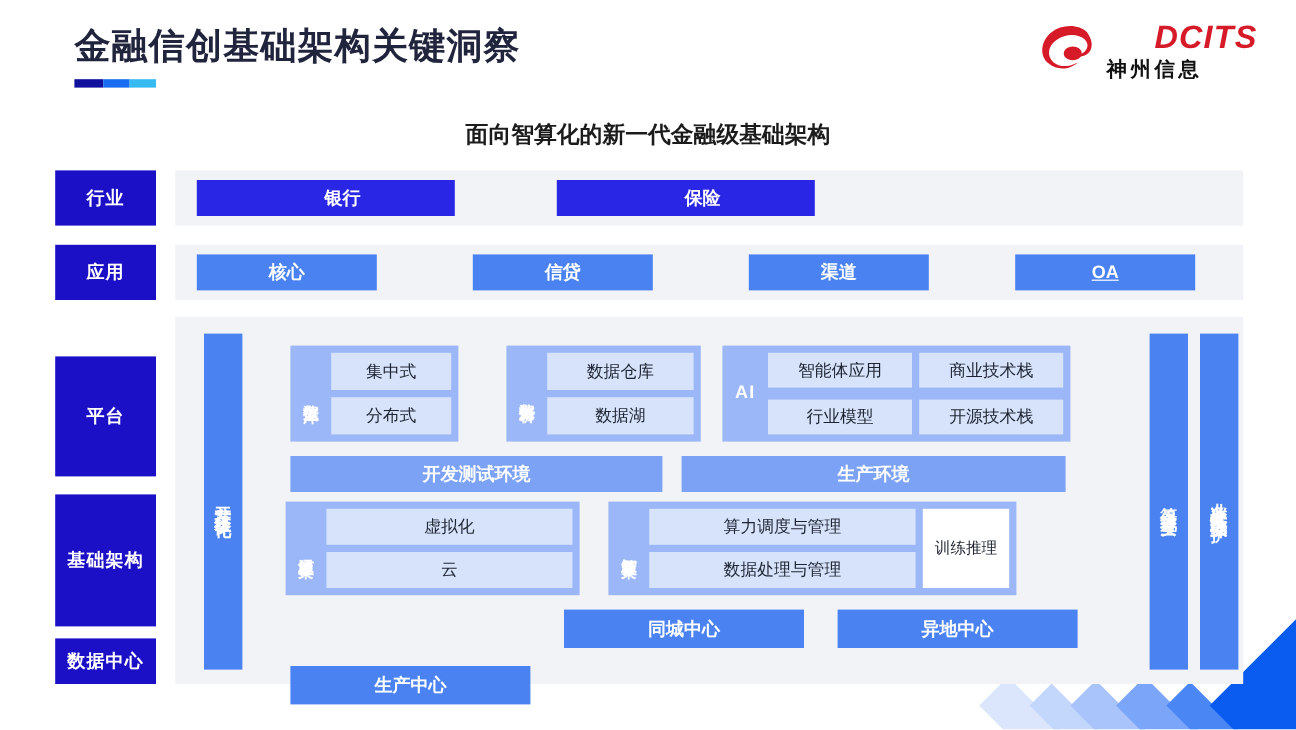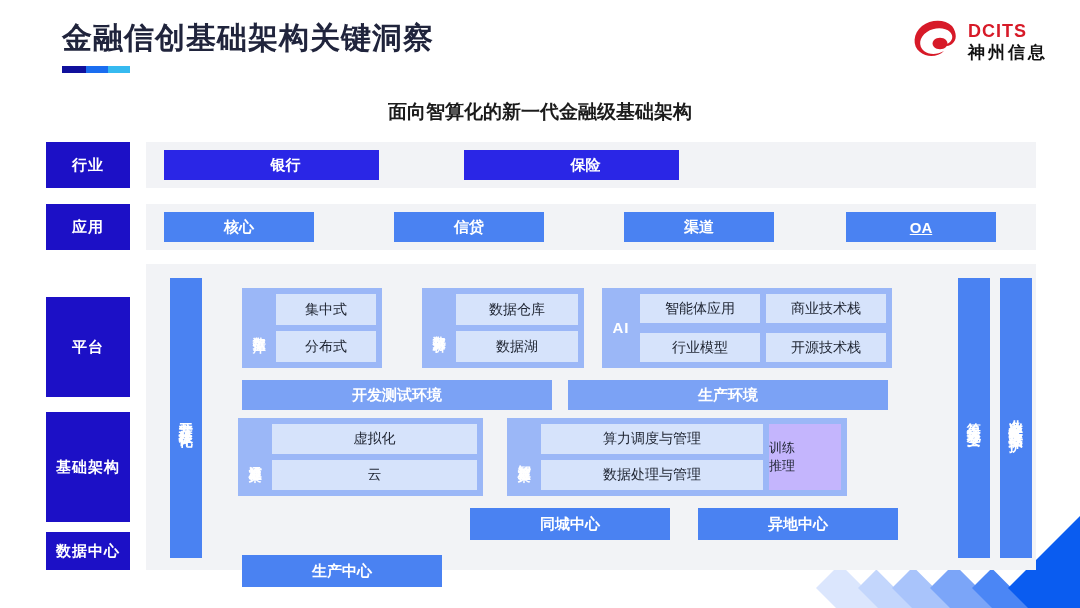--- a/index.html
+++ b/index.html
@@ -47,22 +47,22 @@
   .title-rule { position: absolute; left: 62px; top: 66px; display: flex; }
   .title-rule i { display:block; height: 7px; }
   .rule-a { width: 24px; background: #10109c; }
   .rule-b { width: 22px; background: #1a6df0; }
   .rule-c { width: 22px; background: #36baf0; }
 
   .logo { position: absolute; right: 32px; top: 18px; display: flex; align-items: center; gap: 8px; }
   .logo-mark { width: 48px; height: 46px; }
   .logo-text { display: flex; flex-direction: column; line-height: 1; }
   .logo-en {
-    font-size: 18px; font-weight: 800; color: #d71a28;
-    letter-spacing: 1px;
+    font-size: 27px; font-weight: 800; color: #d71a28;
+    font-style: italic; letter-spacing: 1px; margin-left: 40px;
   }
   .logo-cn { font-size: 17px; font-weight: 700; color: #111; letter-spacing: 3px; margin-top: 4px; }
 
   .subtitle {
     position: absolute; left: 0; top: 99px; width: 1080px;
     text-align: center; font-size: 19px; font-weight: 700; color: #1b1b1b;
   }
 
   
   .diagram { position: absolute; left: 46px; top: 140px; width: 990px; height: 430px; }
@@ -138,22 +138,22 @@
 
   .grp-db   { left: 196px; top: 148px; width: 140px; height: 80px; }
   .grp-da   { left: 376px; top: 148px; width: 162px; height: 80px; }
   .grp-ai   { left: 556px; top: 148px; width: 290px; height: 80px; }
   .grp-tong { left: 192px; top: 278px; width: 245px; height: 78px; }
   .grp-zhi  { left: 461px; top: 278px; width: 340px; height: 78px; }
 
   .grp-ai .group-label { writing-mode: horizontal-tb; width: 26px; flex: 0 0 26px; font-size: 15px; }
 
   .train-box {
-    background: #c4b5fd; color: #1d2330; font-size: 13px; line-height: 1.35;
-    display: flex; flex-direction: column; align-items: flex-start; justify-content: center;
+    background: #ffffff; color: #1d2330; font-size: 13px; line-height: 1.35;
+    display: flex; flex-direction: row; align-items: center; justify-content: center;
     width: 72px; flex: 0 0 72px; text-align: center;
   }
 
   
   .envbar {
     position: absolute; background: #7ba2f5; color: #fff;
     font-size: 15px; font-weight: 700; height: 30px;
     display: flex; align-items: center; justify-content: center;
   }
   .env-dev  { left: 196px; top: 240px; width: 310px; }

